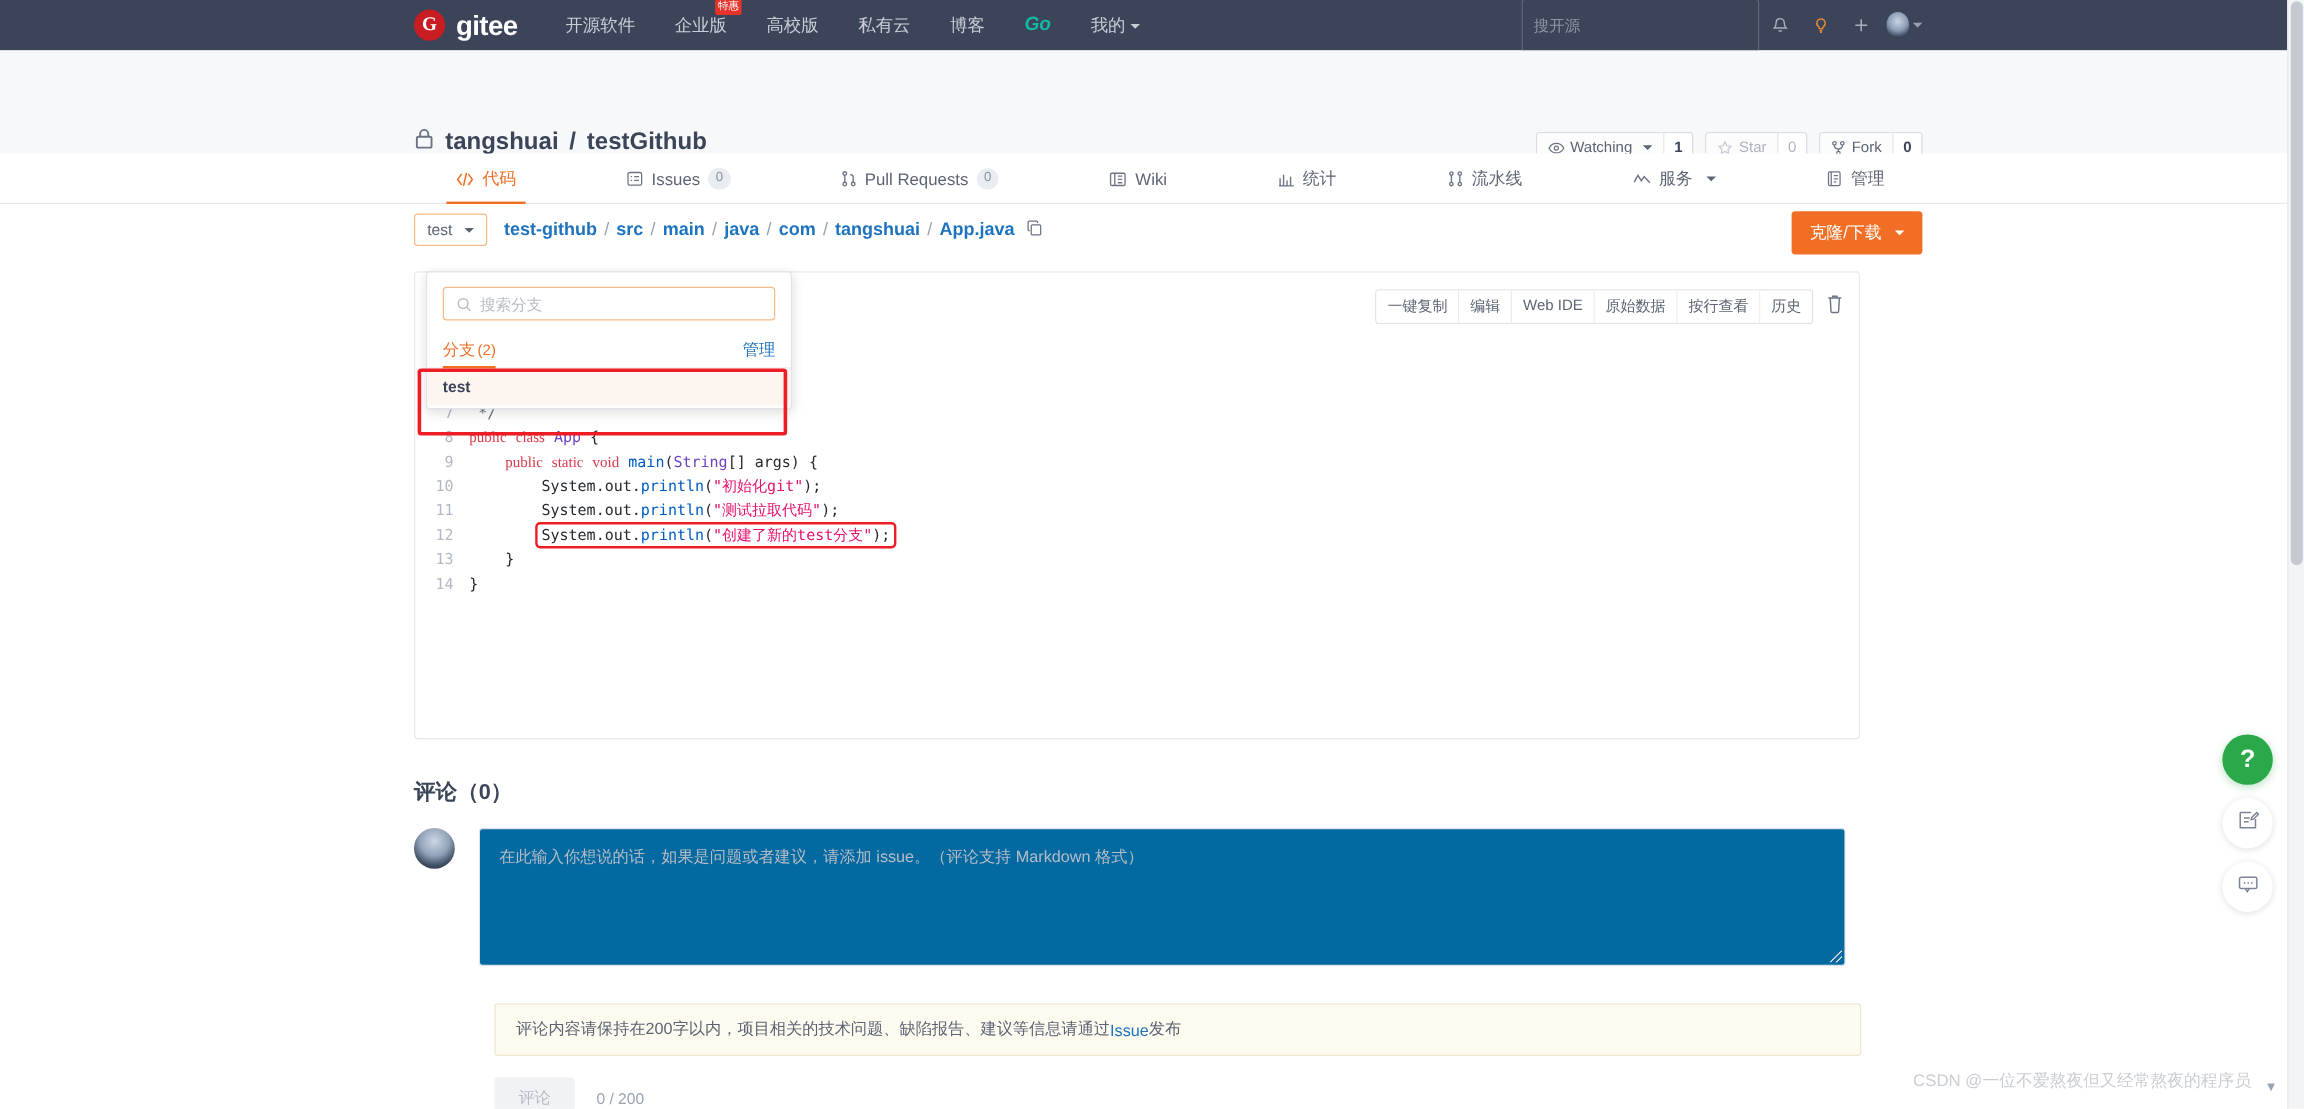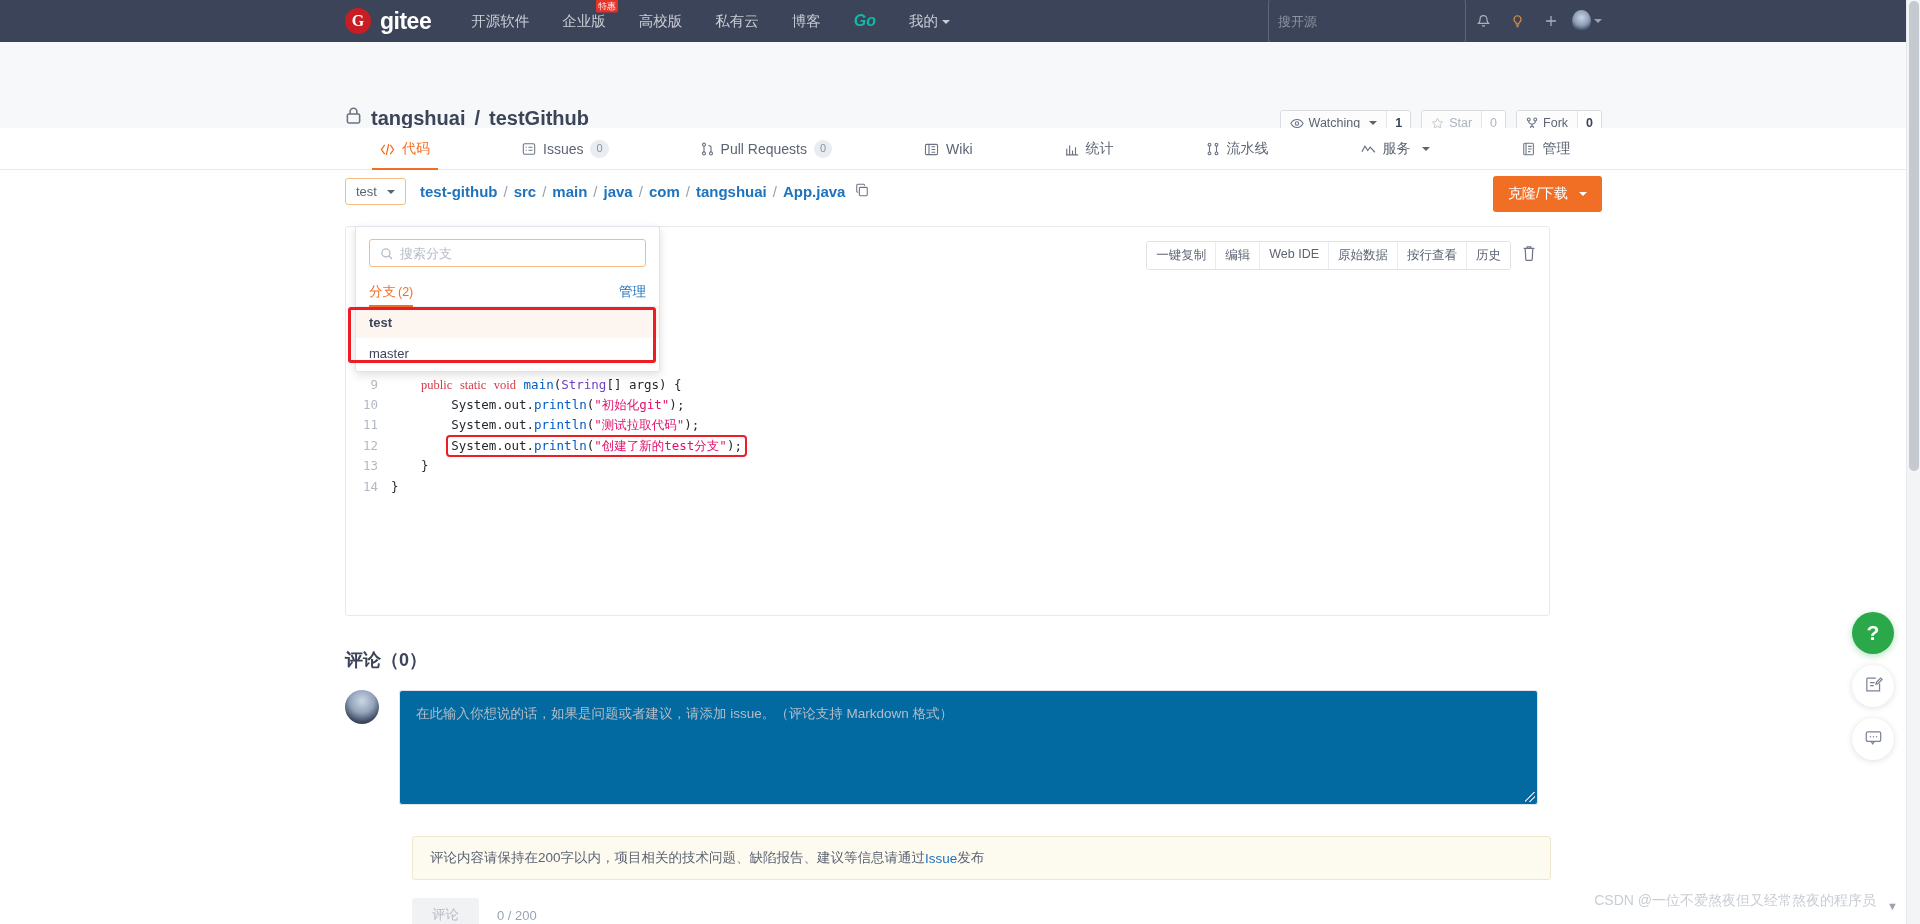--- a/index.html
+++ b/index.html
@@ -516,21 +516,20 @@
     <div class="dd-tabs">
       <div class="dd-tab">
         <span>分支</span>
           <span class="n">(2)</span>
       </div>
       <div class="dd-manage">管理</div>
     </div>
     <div class="dd-list">
       <div class="dd-redbox"></div>
       <div class="dd-item sel">test</div>
-      <div class="dd-item">master</div>
     </div>
   </div>
 
   <div class="cmt-title">评论（0）</div>
   <div class="cmt-row">
     <div class="cmt-avatar"></div>
     <div class="cmt-box">
       <span>在此输入你想说的话，如果是问题或者建议，请添加 issue。（评论支持 Markdown 格式）</span>
       <span class="resize-grip"></span>
     </div>

